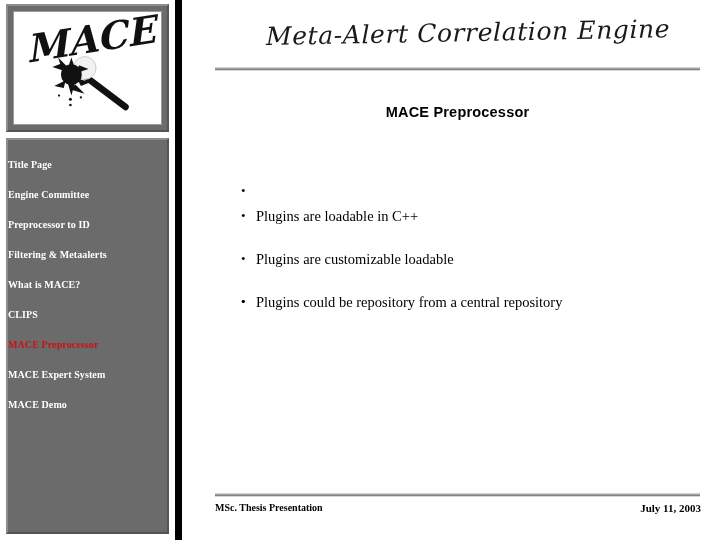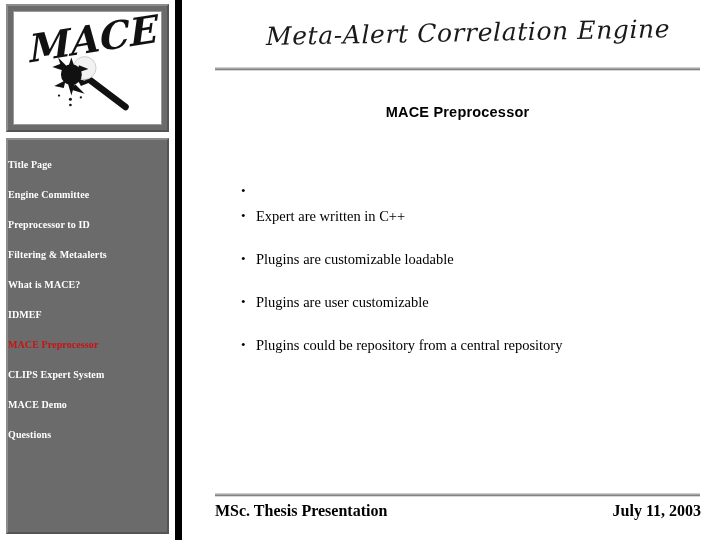--- a/index.html
+++ b/index.html
@@ -187,31 +187,31 @@
     line-height: 18px;
     color: #000000;
   }
 
   
   #footer-left {
     position: absolute;
     left: 215px;
     top: 502px;
     font-family: "Liberation Serif", "DejaVu Serif", serif;
-    font-size: 16px;
+    font-size: 10px;
     font-weight: bold;
     color: #000000;
     white-space: nowrap;
   }
   #footer-right {
     position: absolute;
     right: 19px;
     top: 502px;
     font-family: "Liberation Serif", "DejaVu Serif", serif;
-    font-size: 16px;
+    font-size: 11px;
     font-weight: bold;
     color: #000000;
     white-space: nowrap;
     text-align: center;
   }
 </style>
 </head>
 <body>
 
 <div id="slide">
@@ -249,50 +249,48 @@
         </svg>
       </div>
     </div>
 
     <div id="nav-panel">
       <span class="nav-item">Title Page</span>
       <span class="nav-item">Engine Committee</span>
       <span class="nav-item">Preprocessor to ID</span>
       <span class="nav-item">Filtering &amp; Metaalerts</span>
       <span class="nav-item">What is MACE?</span>
-      <span class="nav-item">IDMEF</span>
+      <span class="nav-item">CLIPS</span>
       <span class="nav-item active">MACE Preprocessor</span>
-      <span class="nav-item">CLIPS Expert System</span>
+      <span class="nav-item">MACE Expert System</span>
       <span class="nav-item">MACE Demo</span>
-      <span class="nav-item">Questions</span>
     </div>
 
     <div id="nav-black-strip"></div>
   </div>
 
   <div id="header-script">Meta-Alert Correlation Engine</div>
   <div class="bevel-rule" id="header-rule"></div>
 
   <div id="slide-title">MACE Preprocessor</div>
 
   <div id="bullet-list">
     <div class="bullet-row">
       <span class="bullet-dot">•</span>
     </div>
     <div class="bullet-row">
       <span class="bullet-dot">•</span>
-      <span>Expert are written in C++</span>
+      <span>Plugins are loadable in C++</span>
     </div>
     <div class="bullet-row">
       <span class="bullet-dot">•</span>
       <span>Plugins are customizable loadable</span>
     </div>
     <div class="bullet-row">
       <span class="bullet-dot">•</span>
-      <span>Plugins are user customizable</span>
     </div>
     <div class="bullet-row">
       <span class="bullet-dot">•</span>
       <span>Plugins could be repository from a central repository</span>
     </div>
   </div>
 
   <div class="bevel-rule" id="footer-rule"></div>
   <div id="footer-left">MSc. Thesis Presentation</div>
   <div id="footer-right">July 11, 2003</div>

